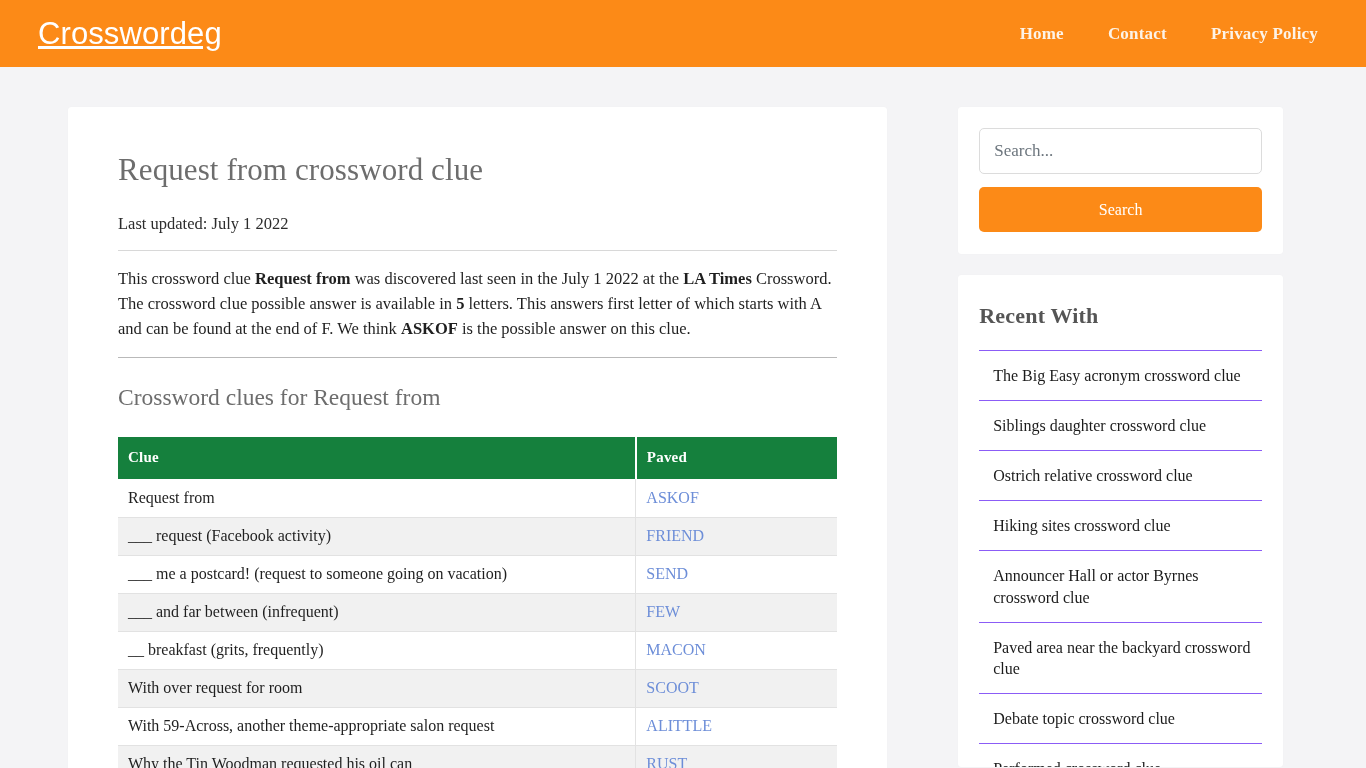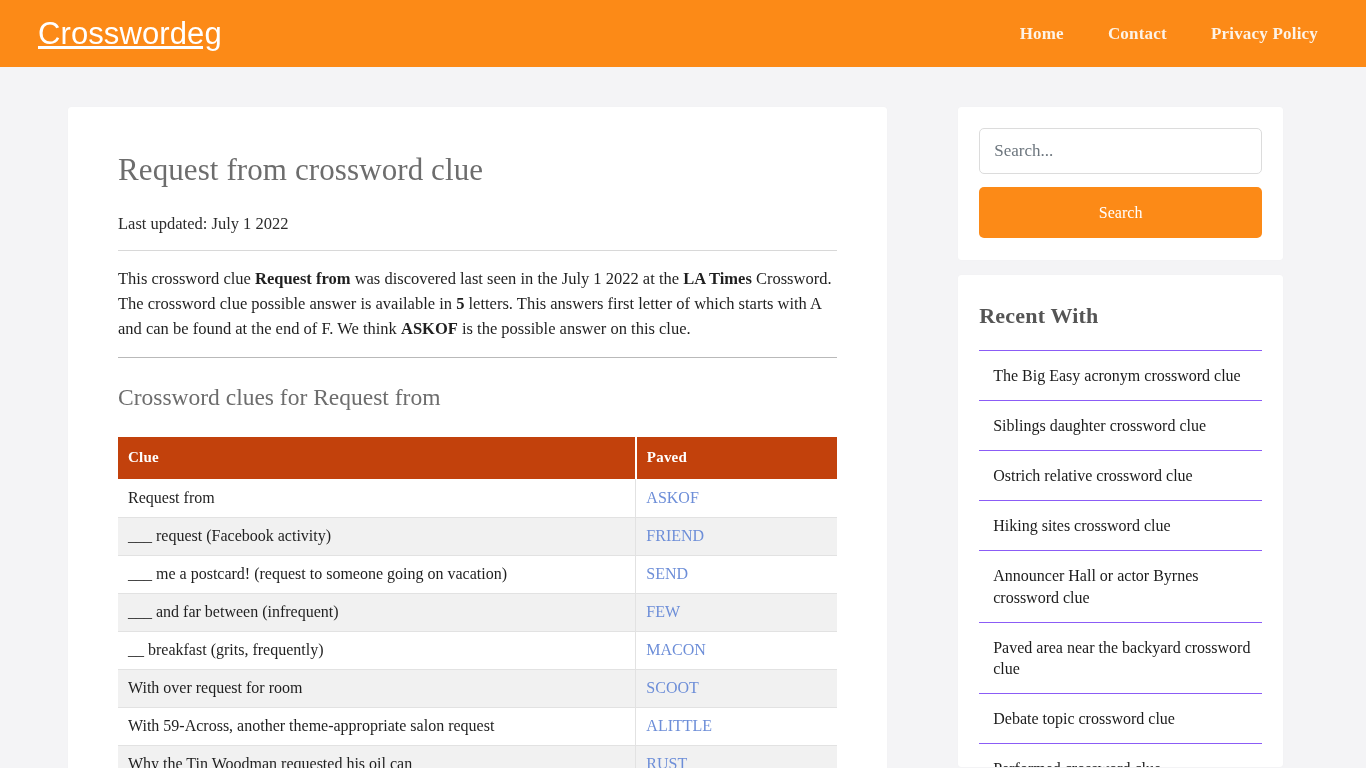--- a/index.html
+++ b/index.html
@@ -56,21 +56,21 @@
     border-radius: 3px;
     padding: 44px 50px 0 50px;
     min-height: 662px;
     box-shadow: 0 0 1px rgba(0,0,0,0.06);
   }
   .sidebar {
     width: 345px;
     margin-left: 71px;
     display: flex;
     flex-direction: column;
-    gap: 15px;
+    gap: 21px;
   }
 
   
   .article-title {
     font-size: 31px;
     font-weight: 400;
     color: #6d6d6d;
     line-height: 1.25;
     margin-bottom: 24px;
     letter-spacing: 0.1px;
@@ -98,21 +98,21 @@
     margin-bottom: 26px;
   }
 
   
   table.clue-table {
     width: 100%;
     border-collapse: collapse;
     table-layout: fixed;
   }
   table.clue-table th {
-    background: #c2410c;
+    background: #15803d;
     color: #ffffff;
     font-size: 15px;
     font-weight: 700;
     text-align: left;
     padding: 12px 10px 13px 10px;
     border-right: 2px solid #ffffff;
     letter-spacing: 0.2px;
   }
   table.clue-table th:last-child { border-right: none; }
   table.clue-table td {
@@ -154,21 +154,21 @@
     color: #3a3a3a;
     border: 1px solid #dcdcdc;
     border-radius: 5px;
     outline: none;
     background: #fff;
   }
   .search-input::placeholder { color: #6c757d; opacity: 1; }
   .search-button {
     display: block;
     width: 100%;
-    height: 51px;
+    height: 45px;
     margin-top: 13px;
     background: #fc8a17;
     border: none;
     border-radius: 5px;
     color: #ffffff;
     font-family: "Liberation Serif", "DejaVu Serif", serif;
     font-size: 16px;
     cursor: pointer;
   }
   .recent-card { padding: 28px 21px 0 21px; height: 492px; overflow: hidden; }

